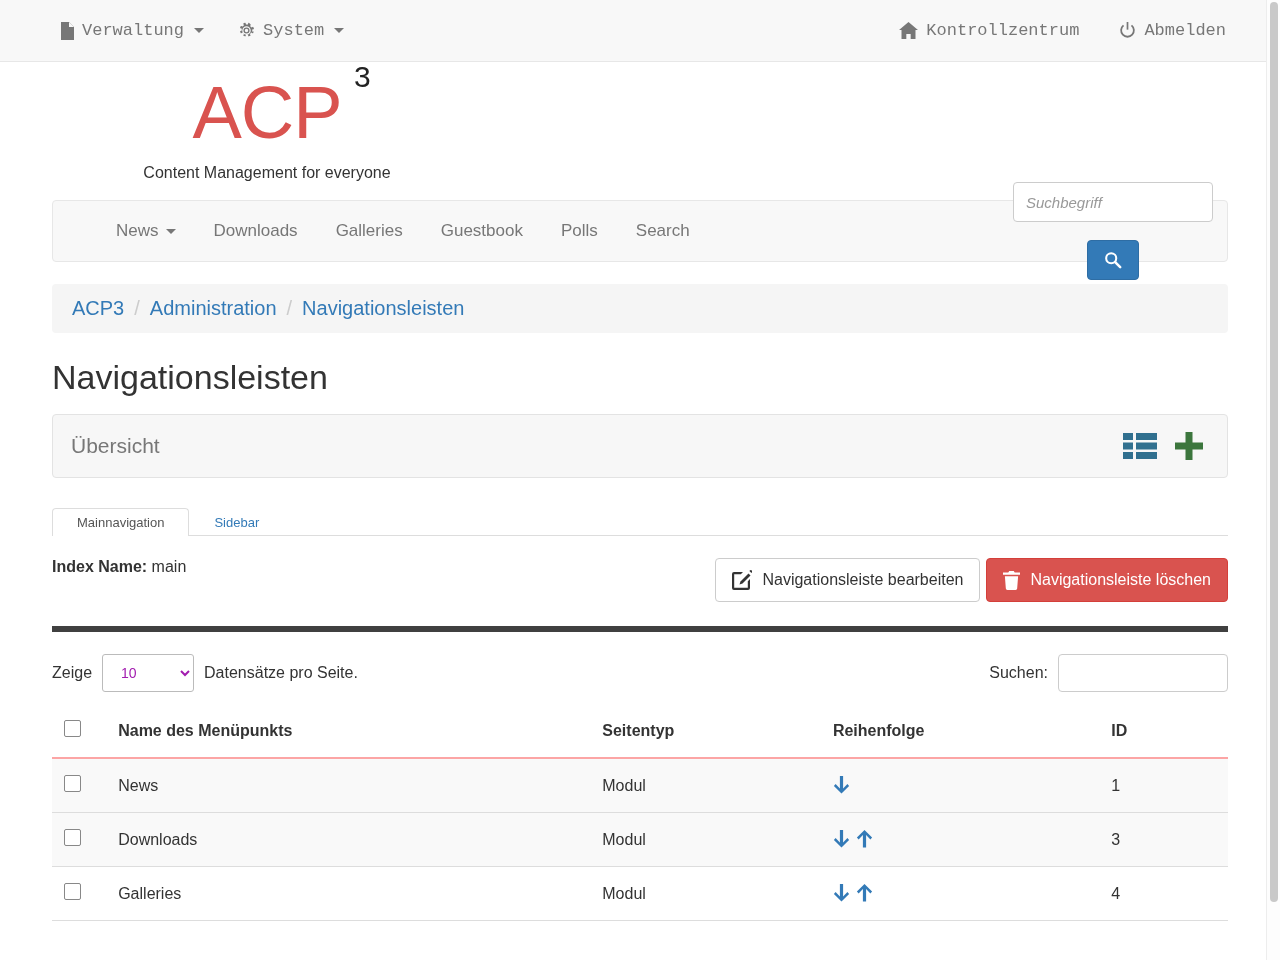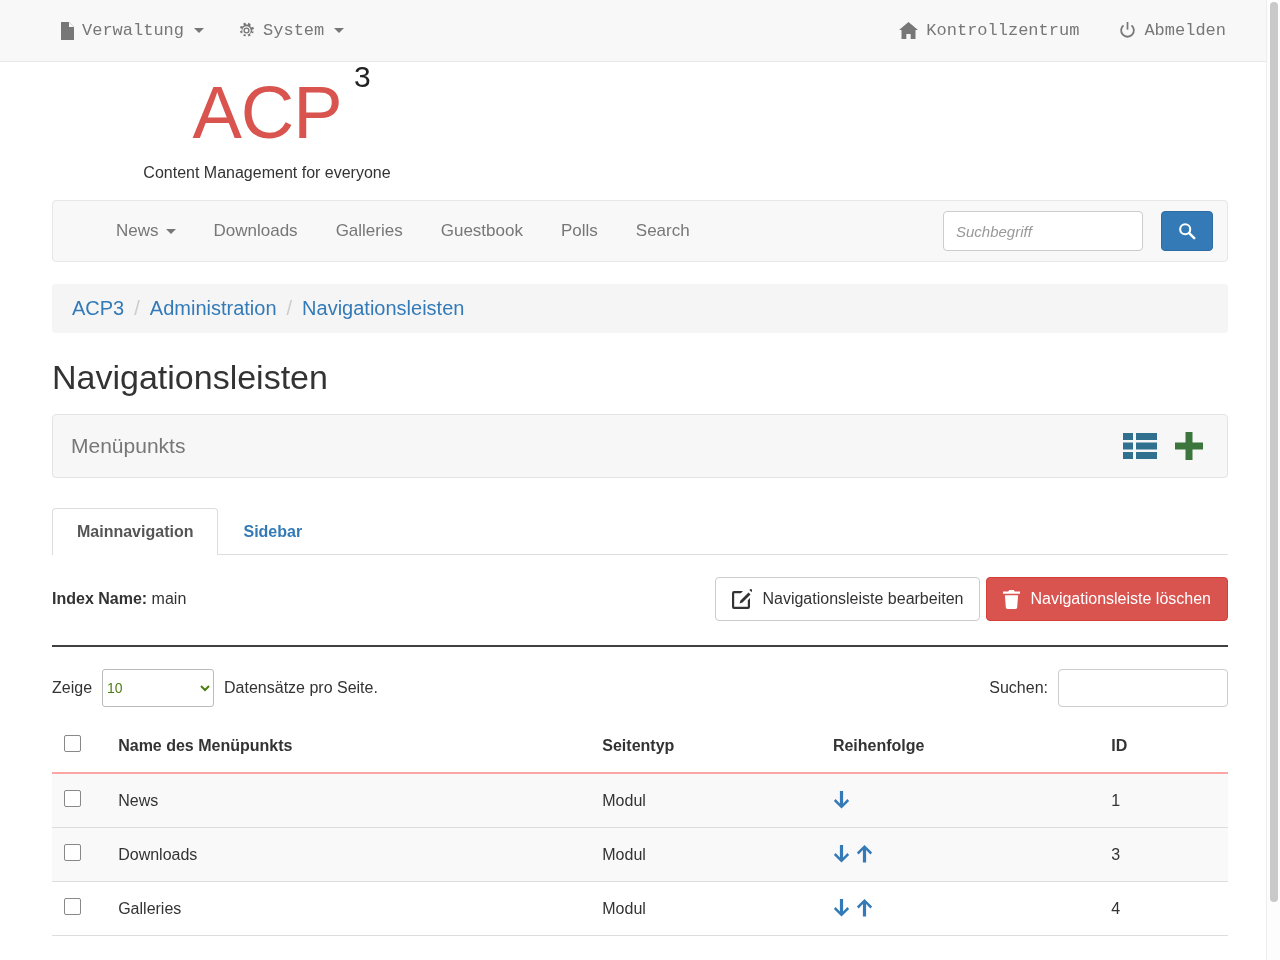--- a/index.html
+++ b/index.html
@@ -71,21 +71,21 @@
     color: #777777; font-size: 17px; padding: 0 19px;
     display: flex; align-items: center; gap: 7px; cursor: pointer;
     white-space: nowrap;
   }
   .nav-link .caret {
     width: 0; height: 0;
     border-left: 5px solid transparent;
     border-right: 5px solid transparent;
     border-top: 5px solid #777777;
   }
-  .nav-search { margin-left: auto; display: flex; align-items: center; gap: 18px; }
+  .nav-search { margin-left: auto; display: flex; align-items: center; gap: 18px; flex-direction: column; }
   .nav-search input {
     width: 200px; height: 40px;
     border: 1px solid #cccccc; border-radius: 4px;
     padding: 0 12px; font-size: 15px; font-style: italic; color: #555555;
     font-family: "Liberation Sans", sans-serif; background: #ffffff;
   }
   .nav-search input::placeholder { color: #999999; font-style: italic; }
   .btn-search {
     width: 52px; height: 40px;
     background: #337ab7; border: 1px solid #2e6da4; border-radius: 4px;
@@ -124,60 +124,60 @@
   .panel-actions { margin-left: auto; display: flex; align-items: center; gap: 16px; padding-right: 6px; }
 
   
   .tabs {
     margin-top: 30px;
     display: flex; align-items: flex-end;
     border-bottom: 1px solid #dddddd;
     padding-left: 0;
   }
   .tab {
-    padding: 14px 24px; font-size: 16px; cursor: pointer;
+    padding: 6px 24px; font-size: 13px; cursor: pointer;
     border: 1px solid transparent; border-bottom: none;
     border-radius: 4px 4px 0 0;
-    margin-bottom: -1px; color: #337ab7; font-weight: bold;
+    margin-bottom: -1px; color: #337ab7;
   }
   .tab.active {
     background: #ffffff; color: #555555;
     border-color: #dddddd #dddddd #ffffff;
   }
 
   
   .action-row {
-    display: flex; align-items: center;
+    display: flex; align-items: flex-start;
     padding: 22px 0 24px 0;
-    border-bottom: 2px solid #404040;
+    border-bottom: 6px solid #404040;
   }
   .index-name { font-size: 16px; color: #333333; }
   .index-name b { font-weight: bold; }
   .action-btns { margin-left: auto; display: flex; align-items: center; gap: 6px; }
   .btn {
     height: 44px; padding: 0 16px;
     display: flex; align-items: center; gap: 10px;
     border-radius: 4px; font-size: 16px; cursor: pointer;
     white-space: nowrap;
   }
   .btn-default { background: #ffffff; border: 1px solid #cccccc; color: #333333; }
   .btn-danger { background: #d9534f; border: 1px solid #d43f3a; color: #ffffff; }
 
   
   .table-controls {
     display: flex; align-items: center;
     padding: 22px 0 18px 0;
   }
   .length-ctl { display: flex; align-items: center; gap: 10px; font-size: 16px; color: #333333; }
   .length-ctl select {
-    width: 112px; height: 38px;
-    font-size: 14px; 
+    width: 92px; height: 38px;
+    font-size: 14px; padding-left: 14px;
     border: 1px solid #bbbbbb; border-radius: 3px;
     background: #ffffff;
-    font-family: "Liberation Sans", sans-serif; color: #4d7c0f;
+    font-family: "Liberation Sans", sans-serif; color: #a21caf;
   }
   .filter-ctl { margin-left: auto; display: flex; align-items: center; gap: 10px; font-size: 16px; }
   .filter-ctl input {
     width: 170px; height: 38px;
     border: 1px solid #cccccc; border-radius: 4px;
     padding: 0 10px; font-size: 15px;
     font-family: "Liberation Sans", sans-serif;
     background: #ffffff;
   }
 
@@ -315,21 +315,21 @@
     <span class="sep">/</span>
     <a>Administration</a>
     <span class="sep">/</span>
     <a>Navigationsleisten</a>
   </div>
 
   <h1 class="page-title">Navigationsleisten</h1>
 
   <div class="panel">
     <div class="panel-heading">
-      <div class="panel-title">Menüpunkts</div>
+      <div class="panel-title">Übersicht</div>
       <div class="panel-actions">
         <span class="ico">
           <svg width="34" height="28" viewBox="0 0 34 28">
             <rect x="0" y="1" width="10" height="7" fill="#31708f"></rect>
             <rect x="13" y="1" width="21" height="7" fill="#31708f"></rect>
             <rect x="0" y="10.5" width="10" height="7" fill="#31708f"></rect>
             <rect x="13" y="10.5" width="21" height="7" fill="#31708f"></rect>
             <rect x="0" y="20" width="10" height="7" fill="#31708f"></rect>
             <rect x="13" y="20" width="21" height="7" fill="#31708f"></rect>
           </svg>

